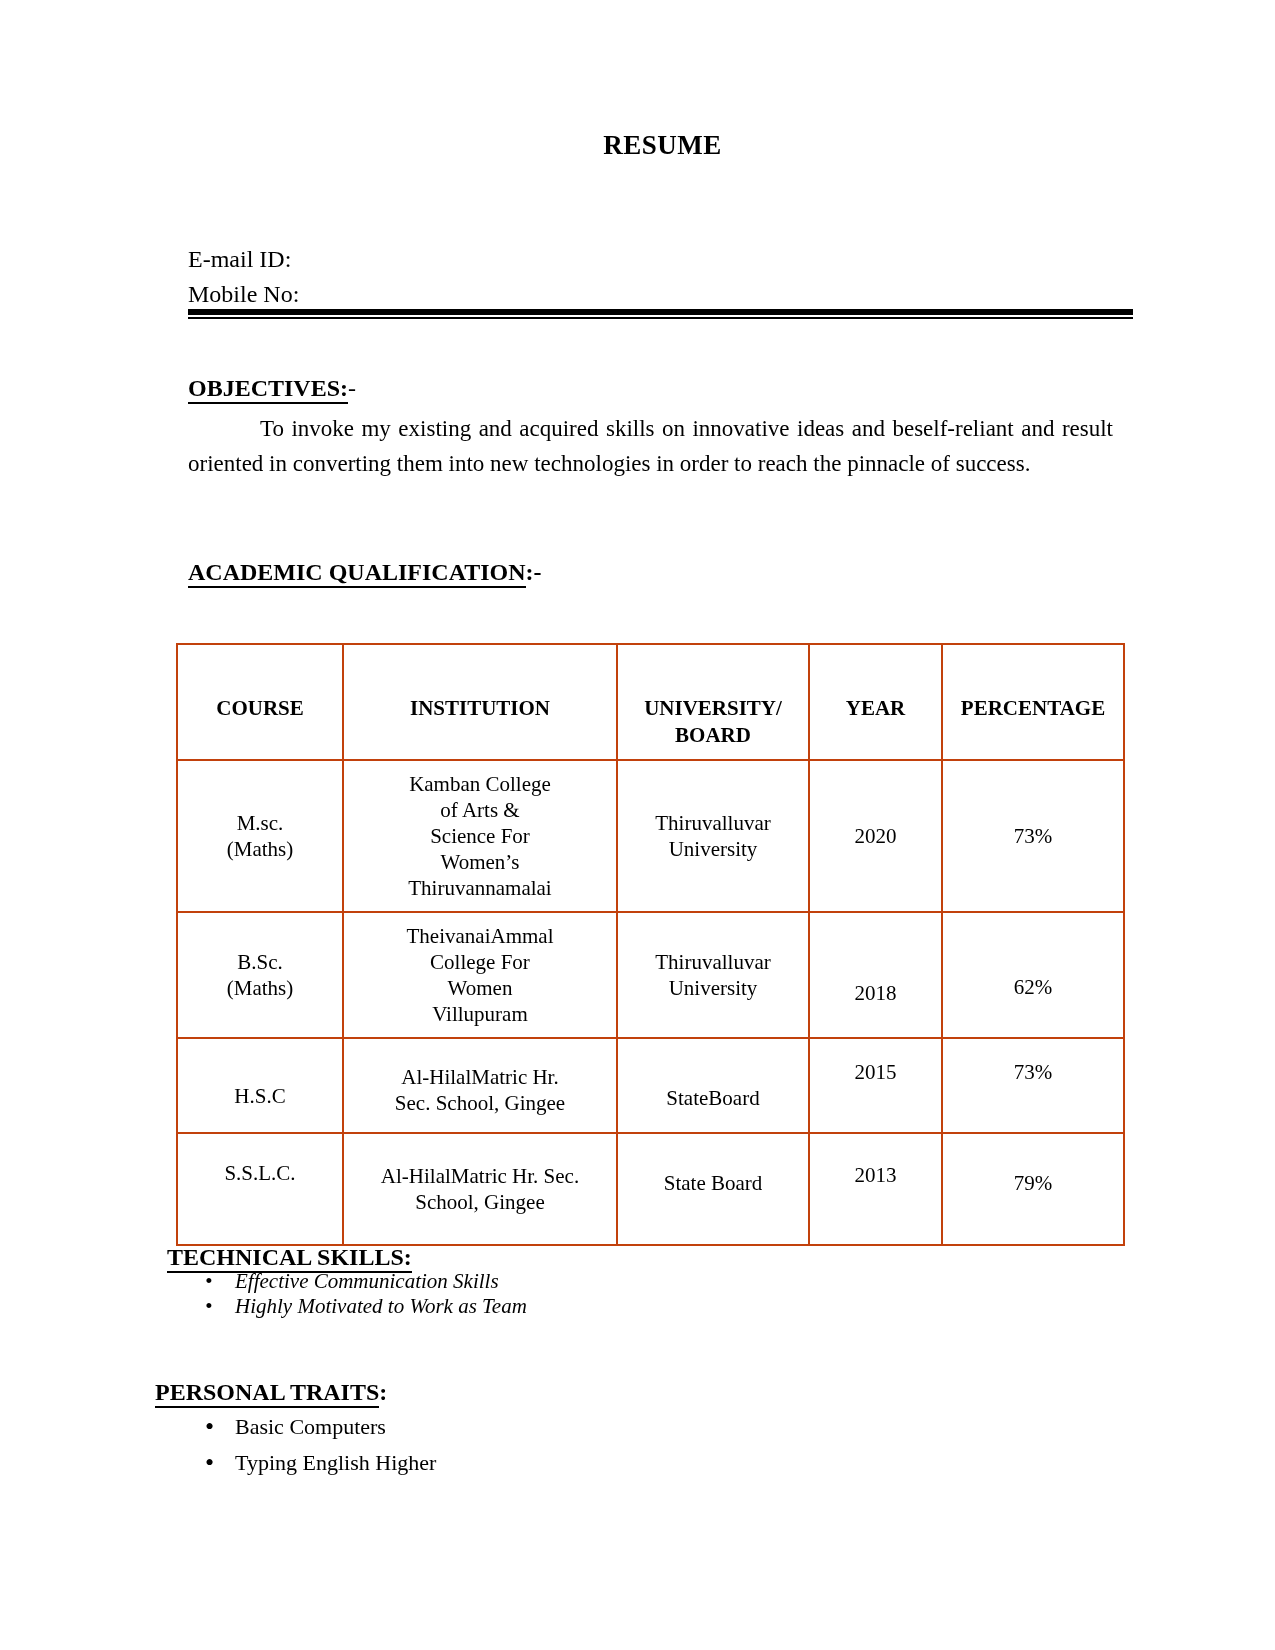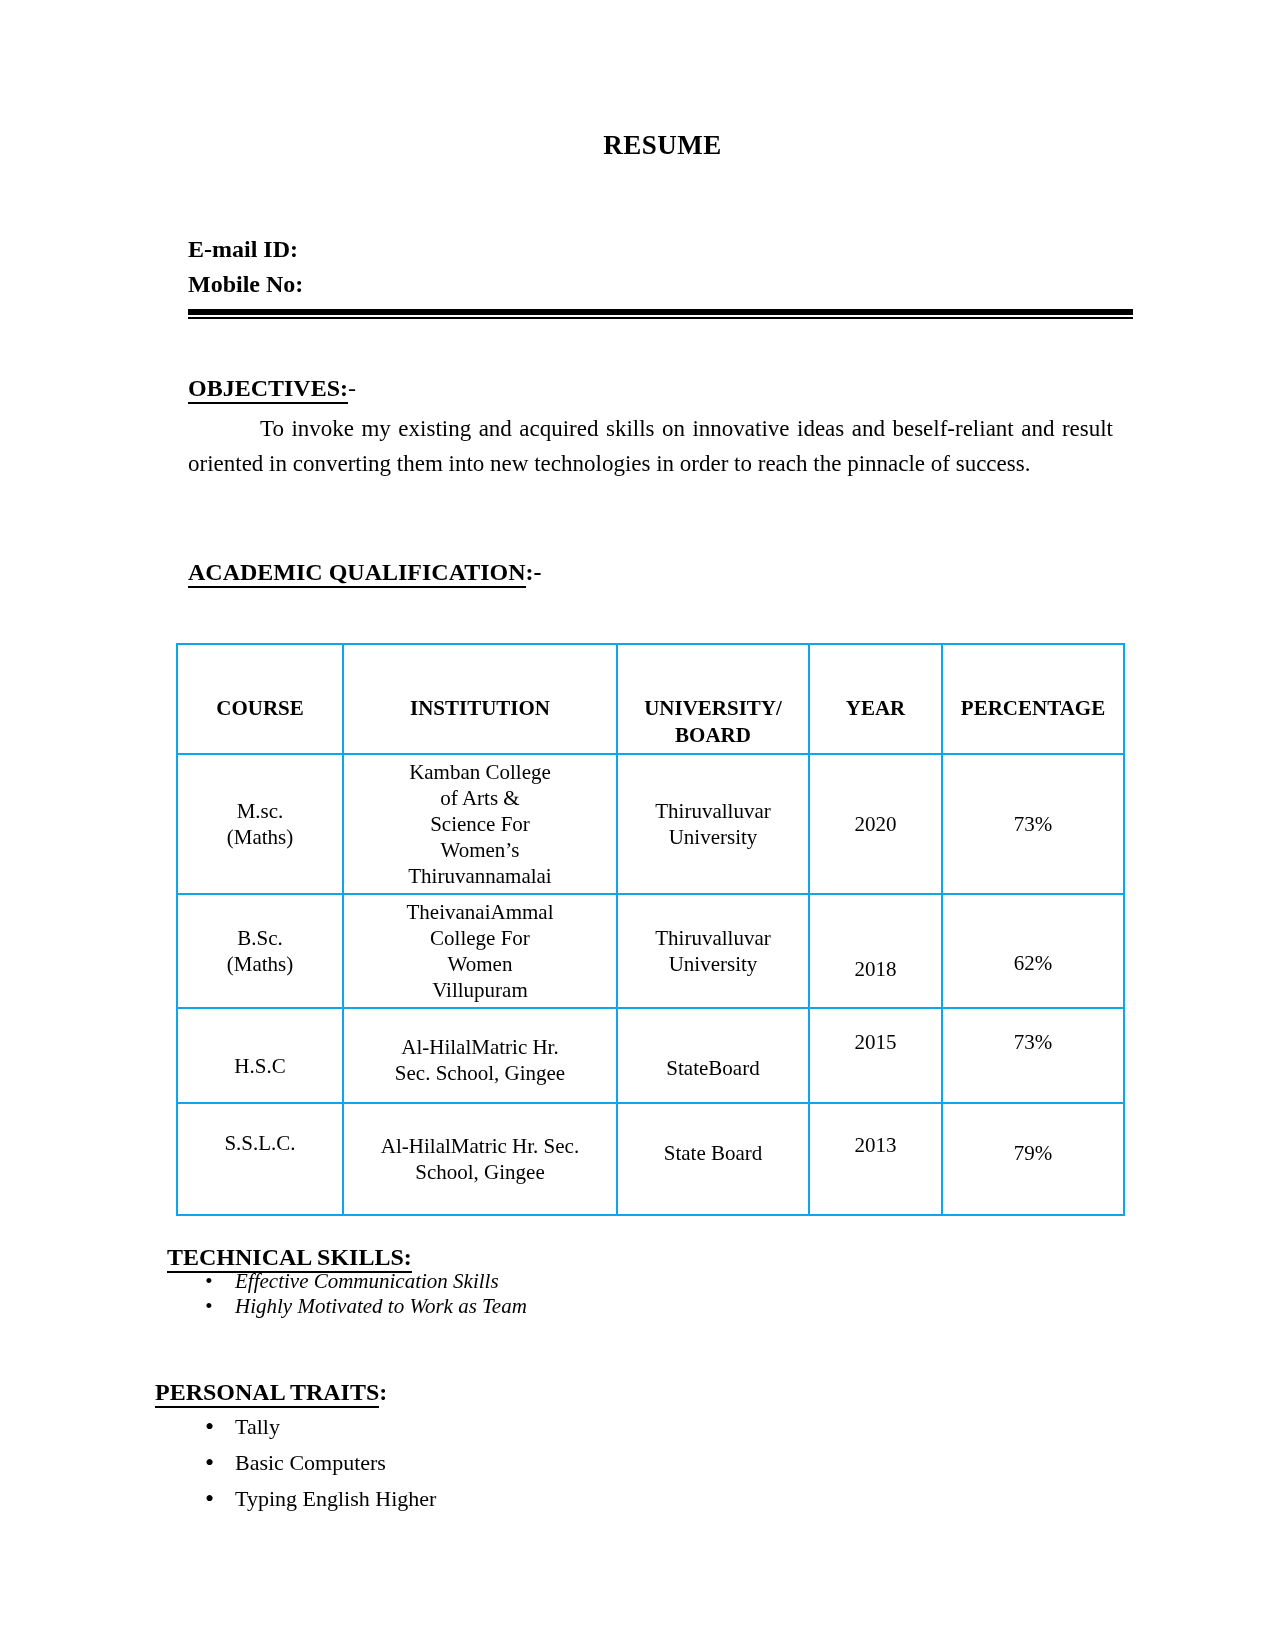--- a/index.html
+++ b/index.html
@@ -9,21 +9,21 @@
     font-family:"Liberation Serif","DejaVu Serif",serif;
     color:#000;
   }
   .page { position:relative; width:1275px; height:1650px; background:#fff; overflow:hidden;border-radius:19px; }
 
   .title {
     position:absolute; top:130px; left:200px; width:925px;
     text-align:center; font-size:27px; font-weight:bold; letter-spacing:0.5px;
   }
 
-  .contact { position:absolute; top:232px; left:188px; font-size:24px; font-weight:bold; line-height:35px; }
+  .contact { position:absolute; top:242px; left:188px; font-size:24px; font-weight:normal; line-height:35px; }
 
   .separator {
     position:absolute; top:309px; left:188px; width:945px; height:10px;
     border-top:6px solid #000; border-bottom:2px solid #000;
   }
 
   .heading { position:absolute; font-size:24px; font-weight:bold; white-space:nowrap; }
   .heading .u { border-bottom:2.5px solid #000; padding-bottom:1px; }
   .heading .suffix { font-weight:bold; }
   .heading .suffix.normal { font-weight:normal; }
@@ -33,21 +33,21 @@
     position:absolute; top:411px; left:188px; width:925px;
     font-size:23px; line-height:35px; text-align:justify; text-indent:72px;
   }
   .academic-heading { top:559px; left:188px; }
 
   table.qual {
     position:absolute; top:643px; left:176px; width:947px;
     border-collapse:collapse; table-layout:fixed;
   }
   table.qual th, table.qual td {
-    border:2px solid #0ea5e9; text-align:center; padding:4px;
+    border:2px solid #c2410c; text-align:center; padding:10px;
     font-size:21px; line-height:26px; white-space:pre-line;
   }
   table.qual th {
     font-weight:bold; vertical-align:top; padding-top:50px; line-height:27px; font-size:21px;
   }
   table.qual td { vertical-align:middle; }
   tr.hrow { height:110px; }
   tr.r0 { height:134px; }
   tr.r1 { height:111px; }
   tr.r2 { height:95px; }
@@ -164,18 +164,17 @@
   <ul class="blist tech-list">
     <li><span class="bullet"></span><span>Effective Communication Skills</span></li>
     <li><span class="bullet"></span><span>Highly Motivated to Work as Team</span></li>
   </ul>
 
   <div class="heading traits-heading">
     <span class="u">PERSONAL TRAITS</span><span class="suffix">:</span>
   </div>
 
   <ul class="blist traits-list">
-    <li><span class="bullet"></span><span>Tally</span></li>
     <li><span class="bullet"></span><span>Basic Computers</span></li>
     <li><span class="bullet"></span><span>Typing English Higher</span></li>
   </ul>
 
 </div>
 
 </body></html>

